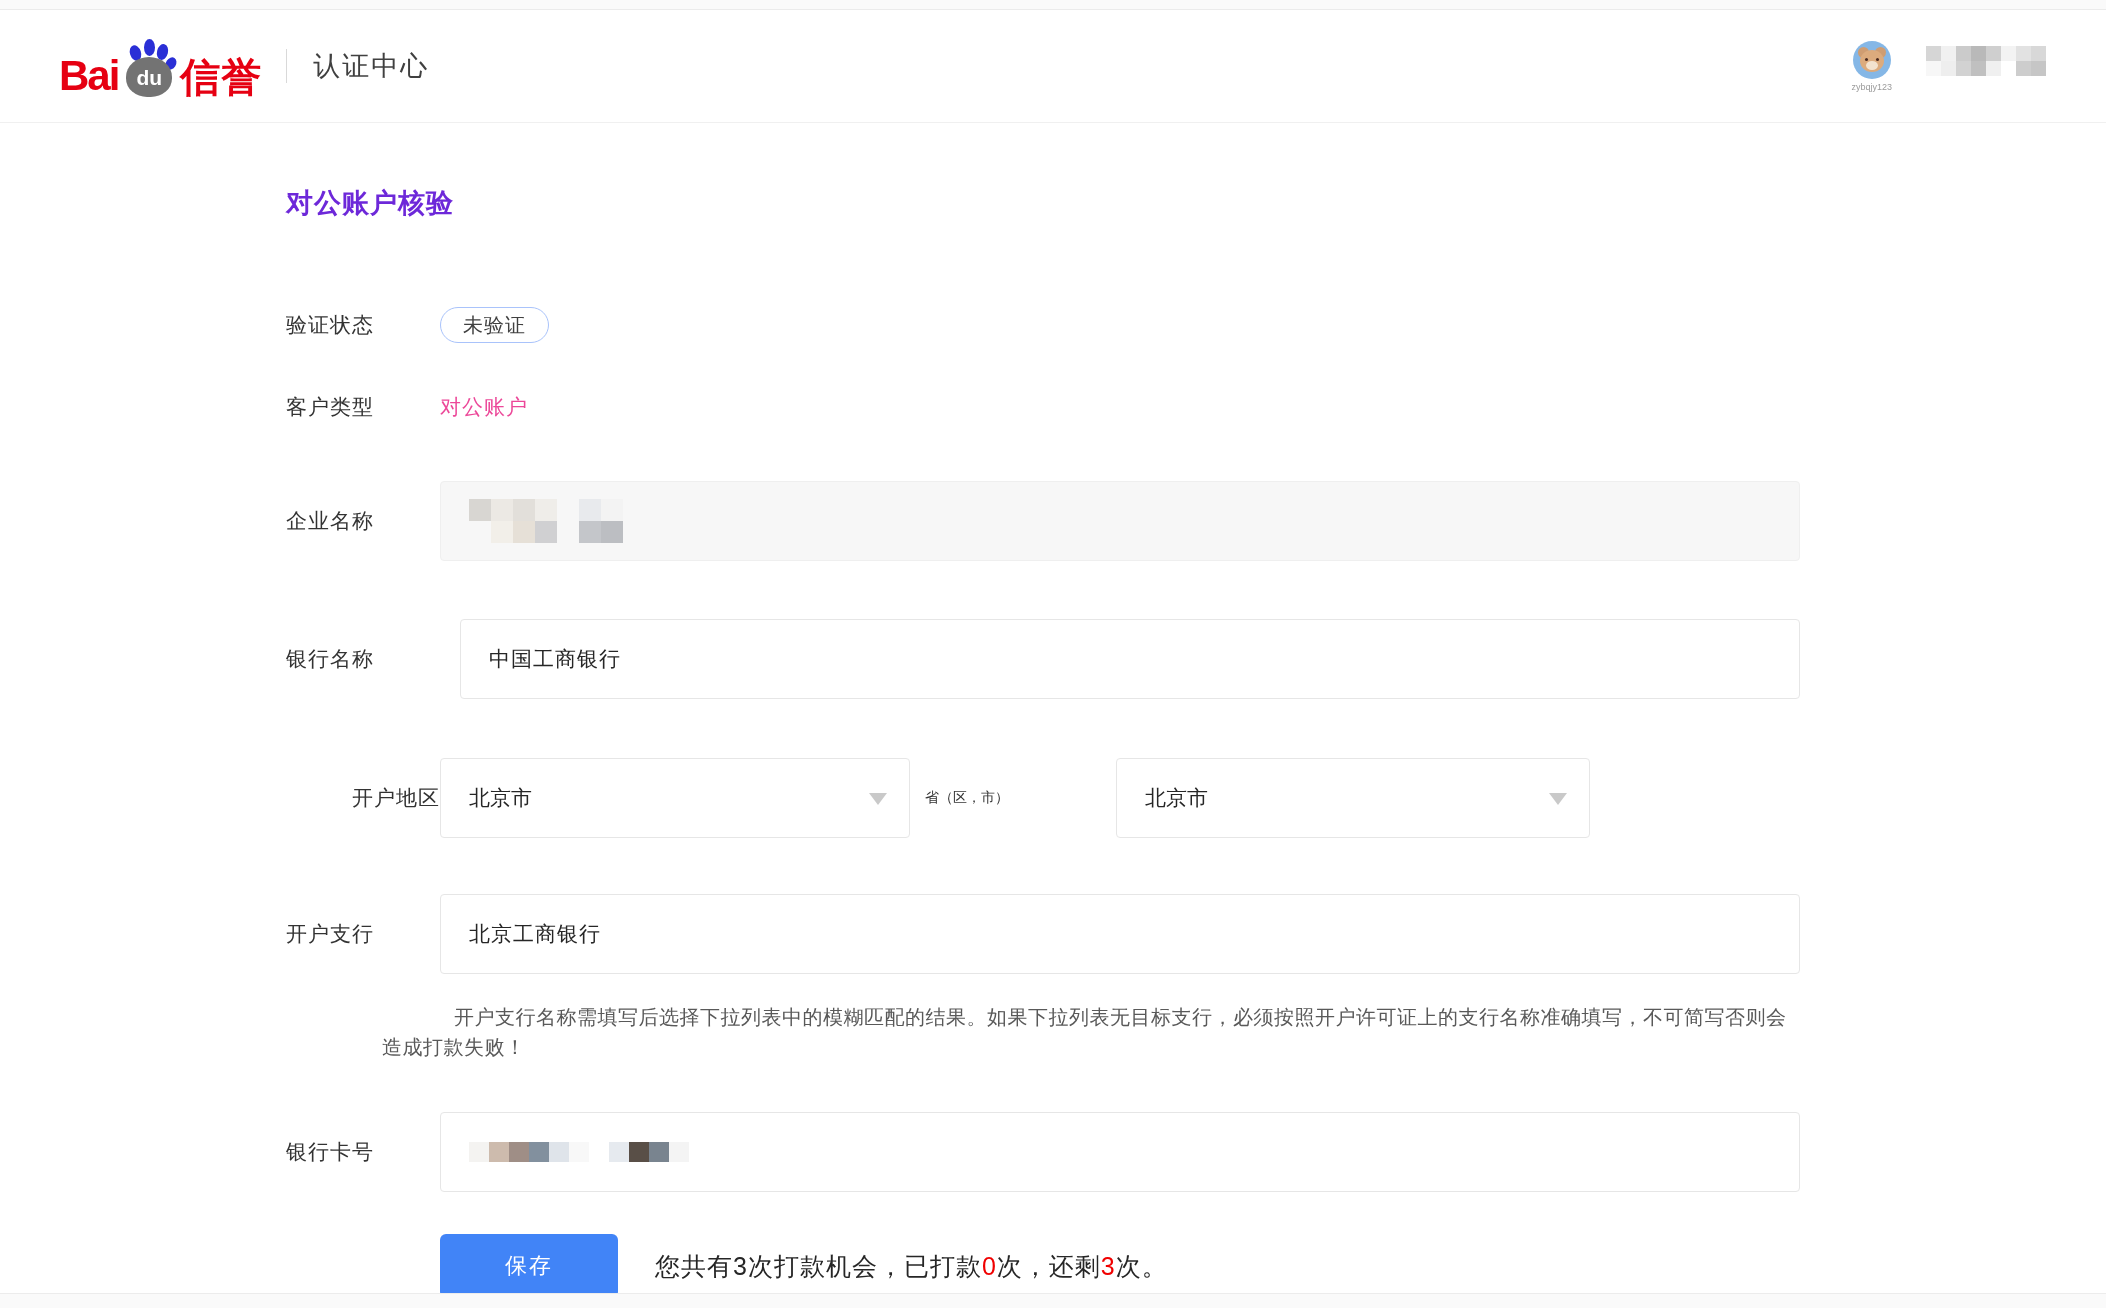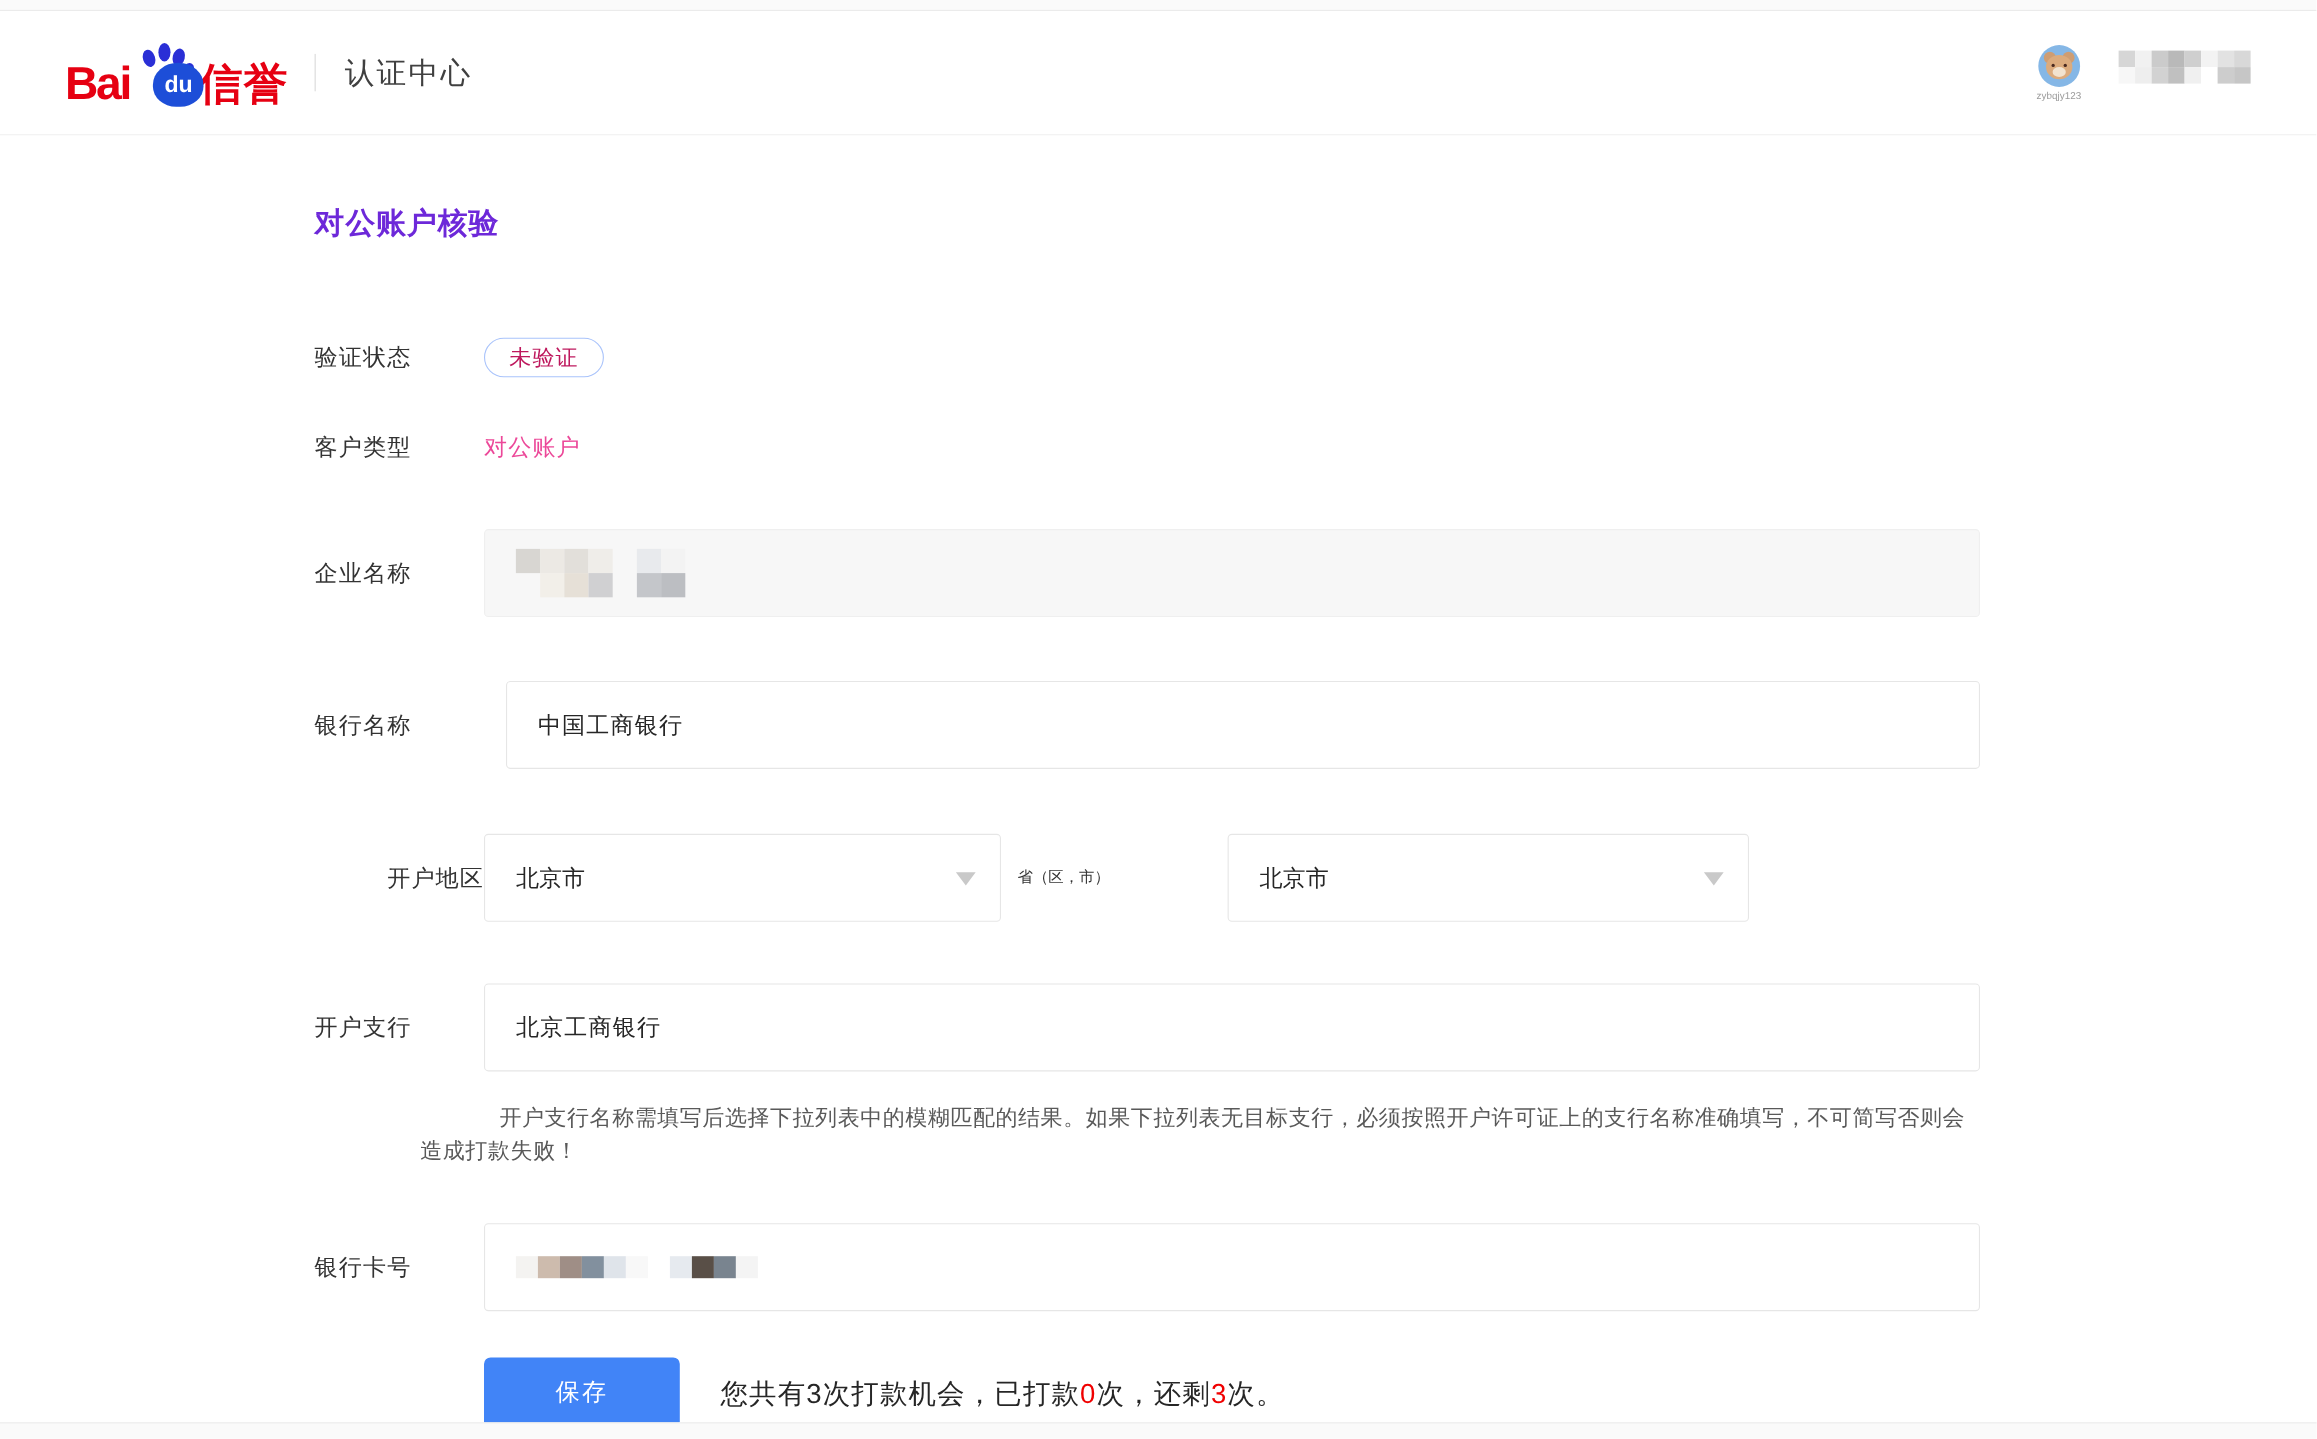--- a/index.html
+++ b/index.html
@@ -11,21 +11,21 @@
   .header { height:113px; background:#ffffff; border-bottom:1px solid #f0f0f0;
     display:flex; align-items:center; padding:0 60px 0 59px; }
   .logo { display:flex; align-items:flex-end; }
   .logo-bai { color:#e60012; font-size:42px; font-weight:800; letter-spacing:-2px; line-height:1; }
   .paw { position:relative; width:54px; height:62px; margin:0 2px 0 4px; }
   .toe { position:absolute; background:#2a2fd6; border-radius:50%; }
   .toe1 { width:11px; height:16px; left:8px;  top:10px; transform:rotate(-18deg); }
   .toe2 { width:11px; height:17px; left:22px; top:4px; }
   .toe3 { width:11px; height:16px; left:35px; top:9px; transform:rotate(14deg); }
   .toe4 { width:10px; height:13px; left:44px; top:22px; transform:rotate(32deg); }
-  .pad { position:absolute; left:17px; top:22px; width:46px; height:40px; background:#1d4ed8;
+  .pad { position:absolute; left:4px; top:22px; width:46px; height:40px; background:#737373;
     border-radius:50% 50% 46% 46%; display:flex; align-items:center; justify-content:center; }
   .pad-du { color:#ffffff; font-size:21px; font-weight:700; line-height:1; }
   .logo-suffix { color:#e60012; font-size:40px; font-weight:800; letter-spacing:1px; line-height:1; margin-left:2px; }
   .header-divider { width:1px; height:34px; background:#d9d9d9; margin:0 26px 0 24px; align-self:center; }
   .header-title { font-size:27px; color:#404040; letter-spacing:2px; align-self:center; }
 
   .header-user { margin-left:auto; display:flex; align-items:center; }
   .avatar-wrap { display:flex; flex-direction:column; align-items:center; }
   .avatar { width:38px; height:38px; border-radius:50%; background:#85b7e6; position:relative; overflow:hidden; }
   .bear-ear { position:absolute; width:11px; height:11px; border-radius:50%; background:#cf9d72; top:6px; }
@@ -53,21 +53,21 @@
   .row-customer { margin-top:50px; }
   .row-company  { margin-top:60px; }
   .row-bank     { margin-top:58px;gap:20px; }
   .row-region   { margin-top:59px;text-align:right; }
   .row-branch   { margin-top:56px; }
   .row-card     { margin-top:50px; }
   .row-save     { margin-top:42px; }
 
   .status-badge { display:inline-flex; align-items:center; justify-content:center;
     height:36px; padding:0 22px; border:1px solid #a9c3fb; border-radius:999px;
-    color:#be185d; font-size:20px; letter-spacing:1px; background:#ffffff; }
+    color:#404040; font-size:20px; letter-spacing:1px; background:#ffffff; }
 
   .plain-value { font-size:21px; color:#ec4899; letter-spacing:1px; }
 
   .text-input { width:100%; height:80px; border:1px solid #e6e6e6; border-radius:4px;
     background:#ffffff; font-size:21px; color:#262626; padding:0 28px; outline:none;
     font-family:"Liberation Sans","DejaVu Sans",sans-serif; letter-spacing:1px; }
   .input-box { width:100%; height:80px; border:1px solid #e6e6e6; border-radius:4px;
     background:#ffffff; display:flex; align-items:center; padding:0 28px; }
   .input-box.disabled { background:#f7f7f7; border-color:#efefef; }
 

